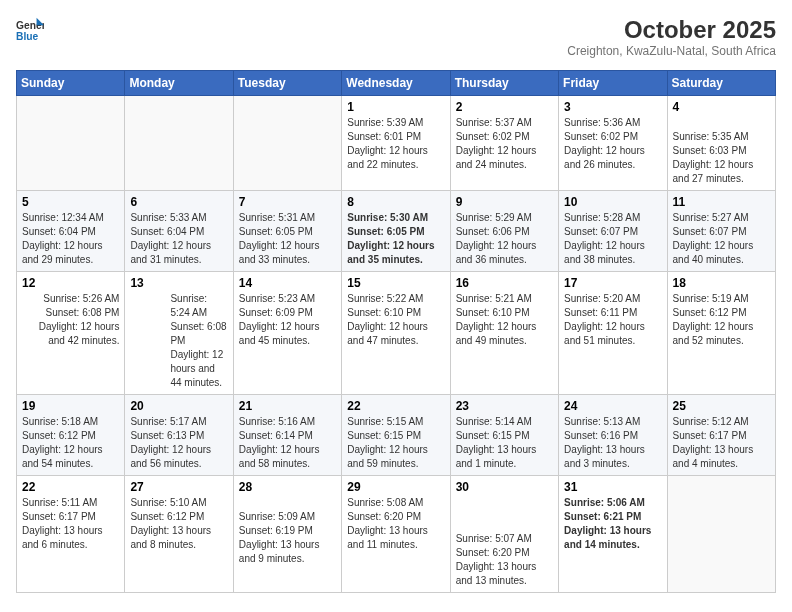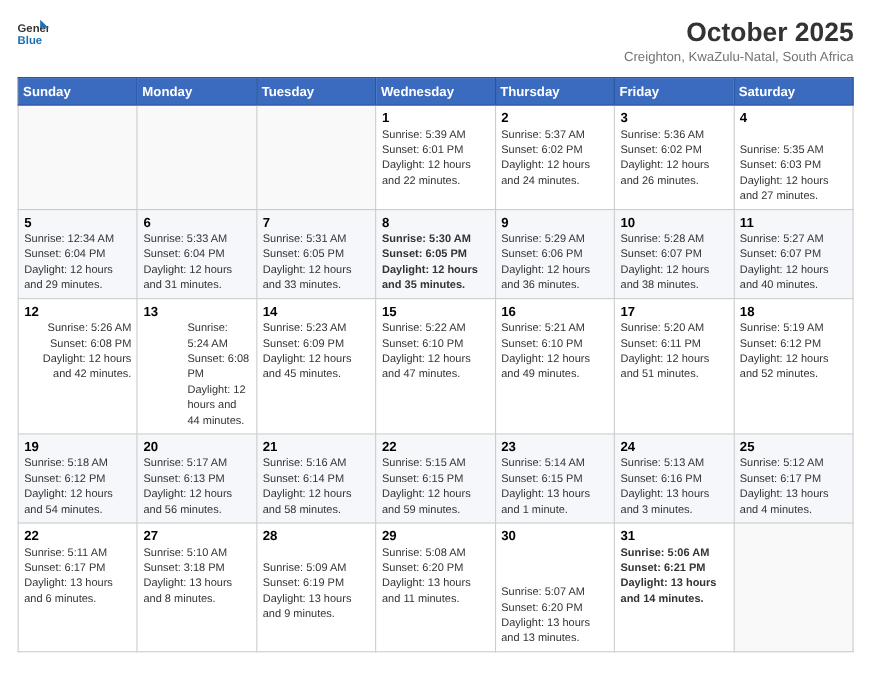--- a/index.html
+++ b/index.html
@@ -267,21 +267,21 @@
       <tr>
         <td>
           <span class="day-number">22</span>
           <div class="day-info" style="white-space: pre-line;">Sunrise: 5:11 AM
 Sunset: 6:17 PM
 Daylight: 13 hours and 6 minutes.</div>
         </td>
         <td>
           <span class="day-number">27</span>
           <div class="day-info" style="white-space: pre-line;">Sunrise: 5:10 AM
-Sunset: 3:18 PM
+Sunset: 6:12 PM
 Daylight: 13 hours and 8 minutes.</div>
         </td>
         <td>
           <span class="day-number">28</span>
           <div class="day-info" style="white-space: pre-line; margin-top: 16px;">Sunrise: 5:09 AM
 Sunset: 6:19 PM
 Daylight: 13 hours and 9 minutes.</div>
         </td>
         <td>
           <span class="day-number">29</span>

